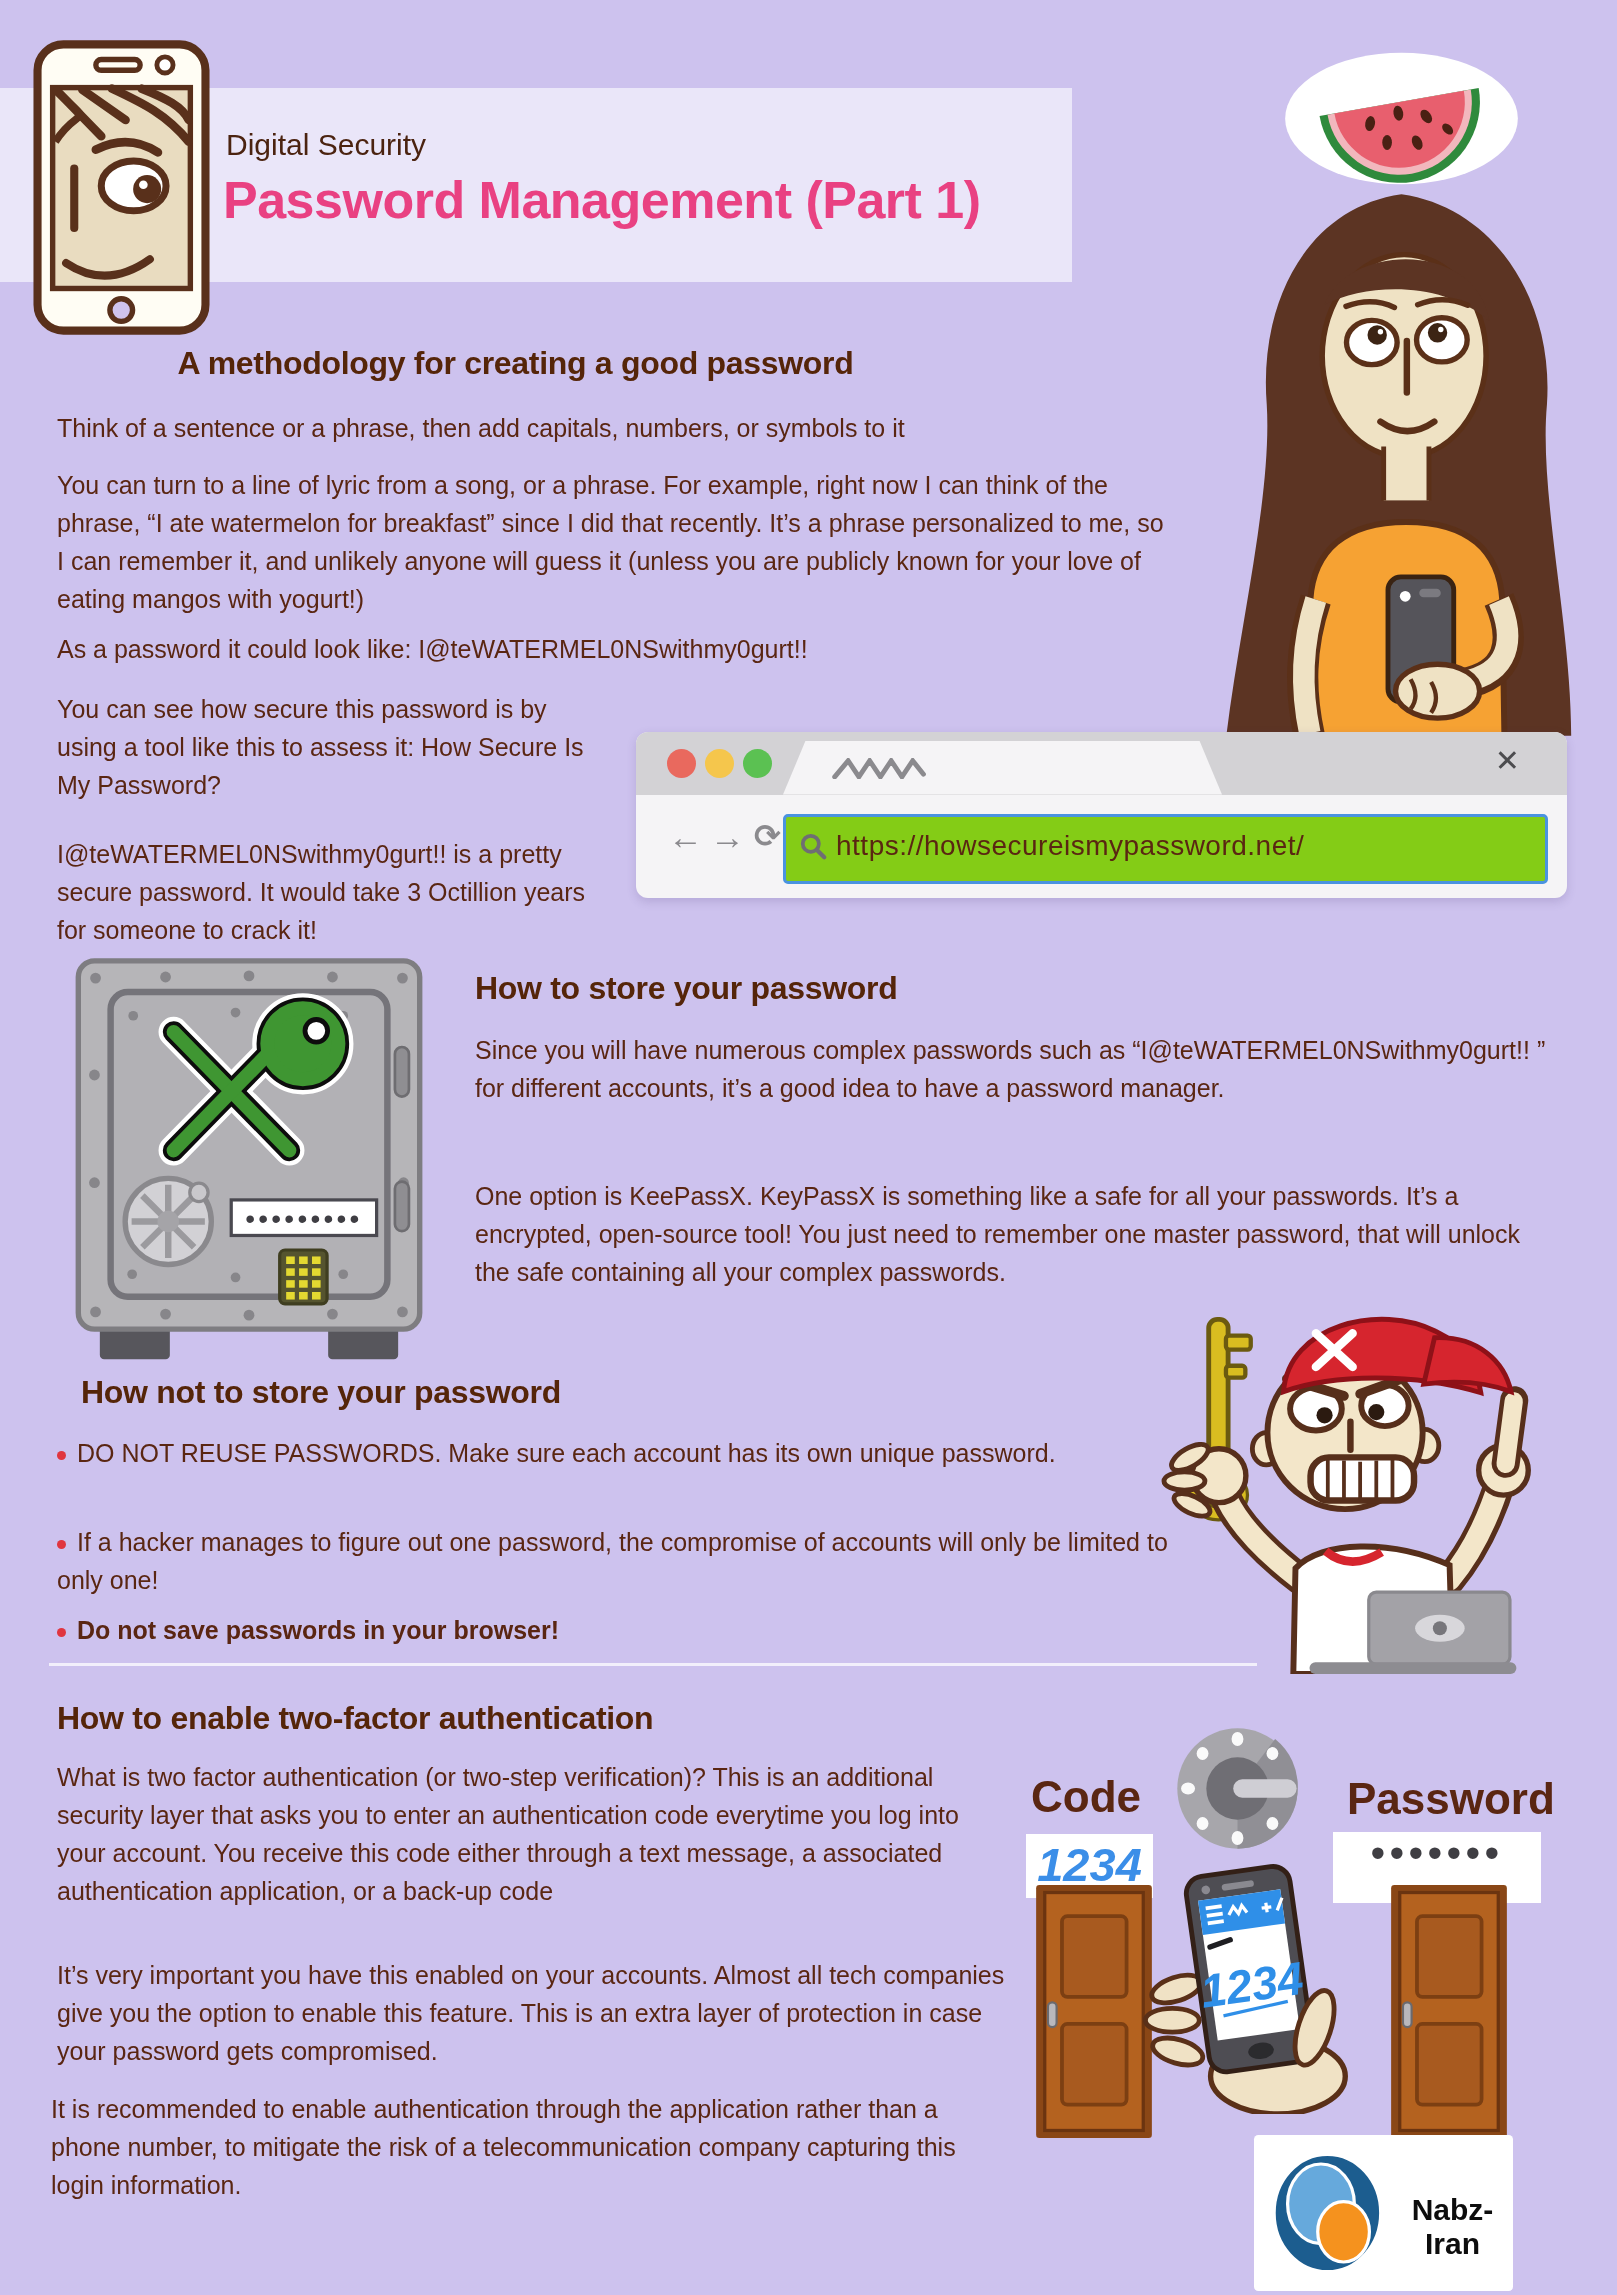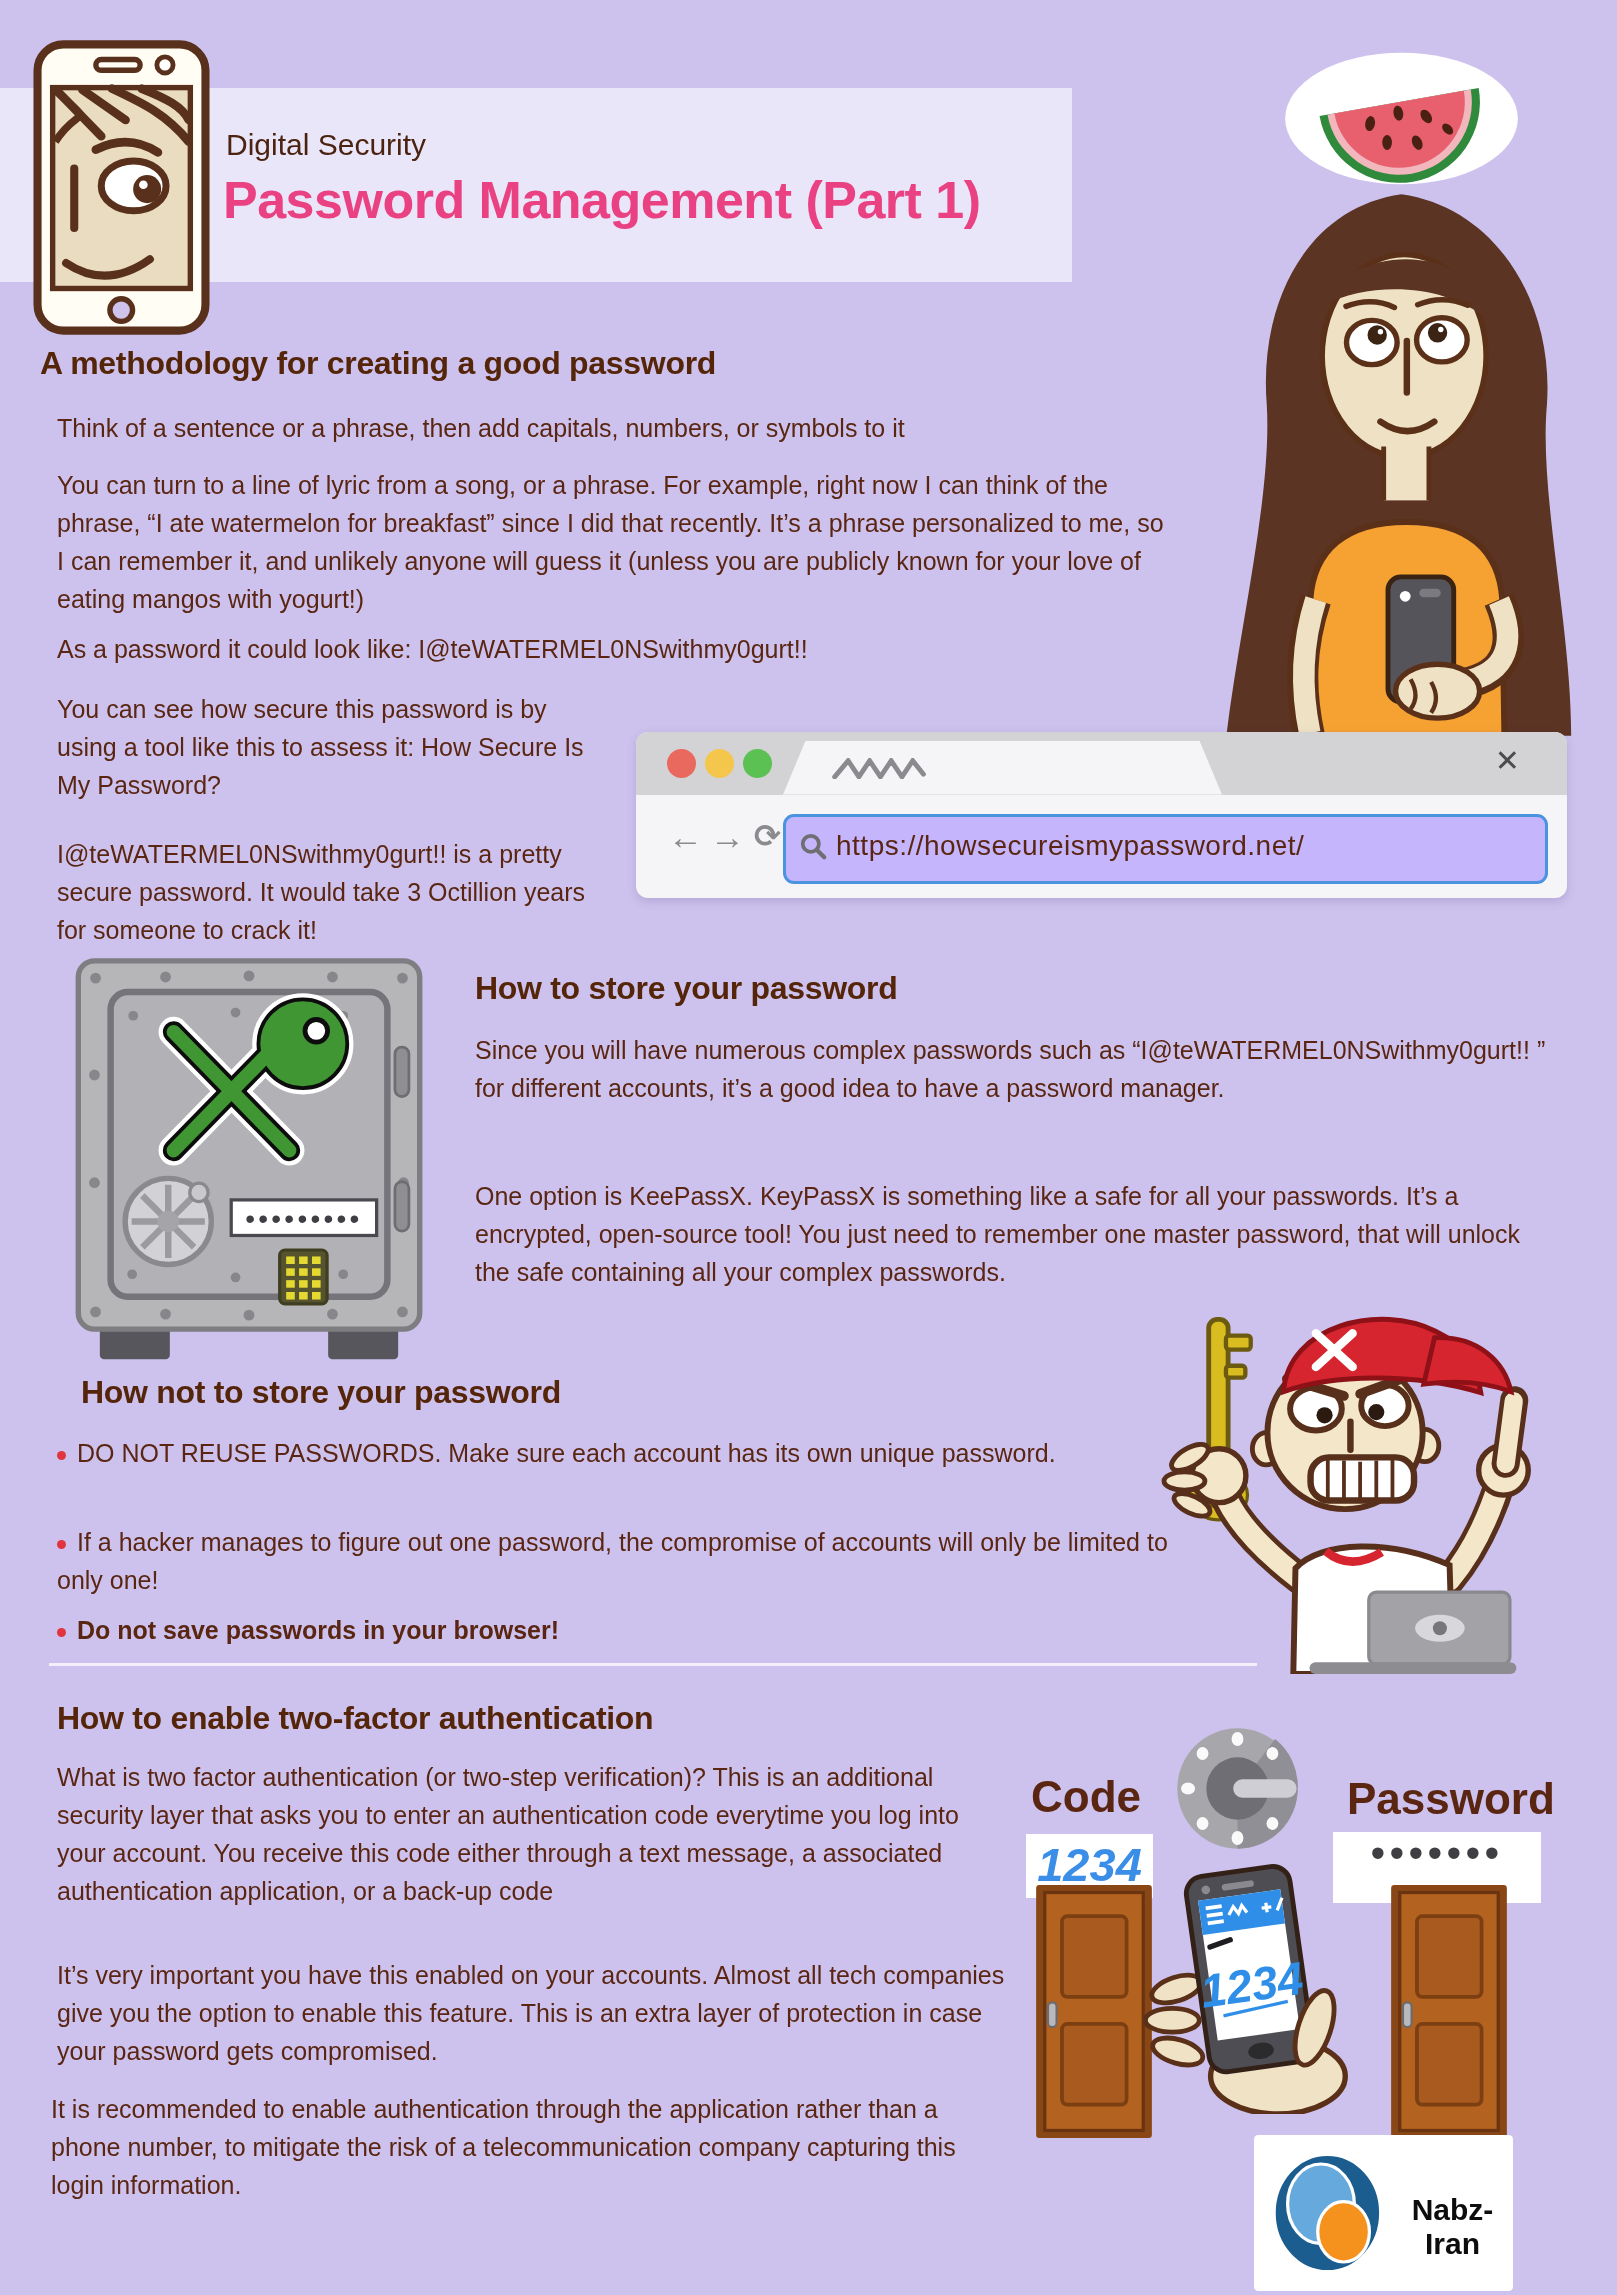--- a/index.html
+++ b/index.html
@@ -6,21 +6,21 @@
   #page{position:relative;width:1618px;height:2295px;overflow:hidden;
         background:#cdc2ee;font-family:"Liberation Sans","DejaVu Sans",sans-serif;color:#5a2612;}
   .abs{position:absolute;}
   
   #band{left:0;top:88px;width:1072px;height:194px;background:#eae6f9;}
   #kicker{left:226px;top:128px;font-size:30px;font-weight:400;color:#4b2310;}
   #title{left:223px;top:170px;font-size:52px;font-weight:700;color:#e94182;letter-spacing:-0.5px;}
   
   .h{font-size:32px;font-weight:700;color:#552509;letter-spacing:-0.3px;}
   .p{font-size:25px;line-height:1.52;color:#5a2612;}
-  #h1{left:40px;top:345px;width:917px;}
+  #h1{left:57px;top:345px;width:917px;text-align:center;}
   #p1{left:57px;top:409px;width:1078px;}
   #p2{left:57px;top:466px;width:1119px;}
   #p3{left:57px;top:630px;width:1078px;}
   #p4{left:57px;top:690px;width:550px;}
   #p5{left:57px;top:835px;width:550px;}
   #h2{left:475px;top:970px;width:971px;}
   #p6{left:475px;top:1031px;width:1084px;}
   #p7{left:475px;top:1177px;width:1084px;}
   #h3{left:57px;top:1374px;width:971px;margin-left:24px;}
   .bullet{font-size:25px;line-height:1.5;color:#5a2612;}
@@ -41,22 +41,22 @@
                border-radius:12px 12px 0 0;}
   .light{position:absolute;top:17px;width:29px;height:29px;border-radius:50%;}
   #light-red{left:31px;background:#e9695e;}
   #light-yellow{left:69px;background:#f5c64c;}
   #light-green{left:107px;background:#5bc152;}
   #tab{position:absolute;left:147px;top:8.6px;width:439px;height:54px;background:#f5f4f6;
        clip-path:polygon(0 100%,22.6px 0,calc(100% - 22.6px) 0,100% 100%);}
   #tab-close{position:absolute;right:47px;top:10.8px;font-size:30px;color:#4c4c4f;font-weight:700;}
   .navicon{position:absolute;top:85px;font-size:35px;color:#8b8a8e;font-weight:700;}
   #nav-back{left:32px;}#nav-fwd{left:74px;}#nav-reload{left:118px;font-size:32px;}
-  #urlbar{position:absolute;left:147px;top:82px;width:759px;height:64px;background:#c4b5fd;
-          border:3.2px solid #4a93e0;border-radius:11px;}
+  #urlbar{position:absolute;left:147px;top:82px;width:759px;height:64px;background:#84cc16;
+          border:3.2px solid #4a93e0;border-radius:5px;}
   #url-text{position:absolute;left:50px;top:13px;font-size:28px;color:#5a2612;letter-spacing:0.5px;white-space:nowrap;}
   
   #code-label,#password-label{font-size:44px;font-weight:700;color:#5a2612;}
   #code-label{left:1031px;top:1772px;}
   #password-label{left:1347px;top:1774px;}
   #code-box{left:1026px;top:1834px;width:127px;height:64px;background:#fff;}
   #code-value{position:absolute;left:0;top:3.2px;width:100%;text-align:center;font-size:47px;font-weight:700;
               color:#3b8ee8;font-style:italic;}
   #dots-box{left:1333px;top:1832px;width:208px;height:71px;background:#fff;}
   #password-dots{position:absolute;left:0;top:-3.2px;width:100%;text-align:center;font-size:42px;letter-spacing:4.3px;color:#3f3e43;}

